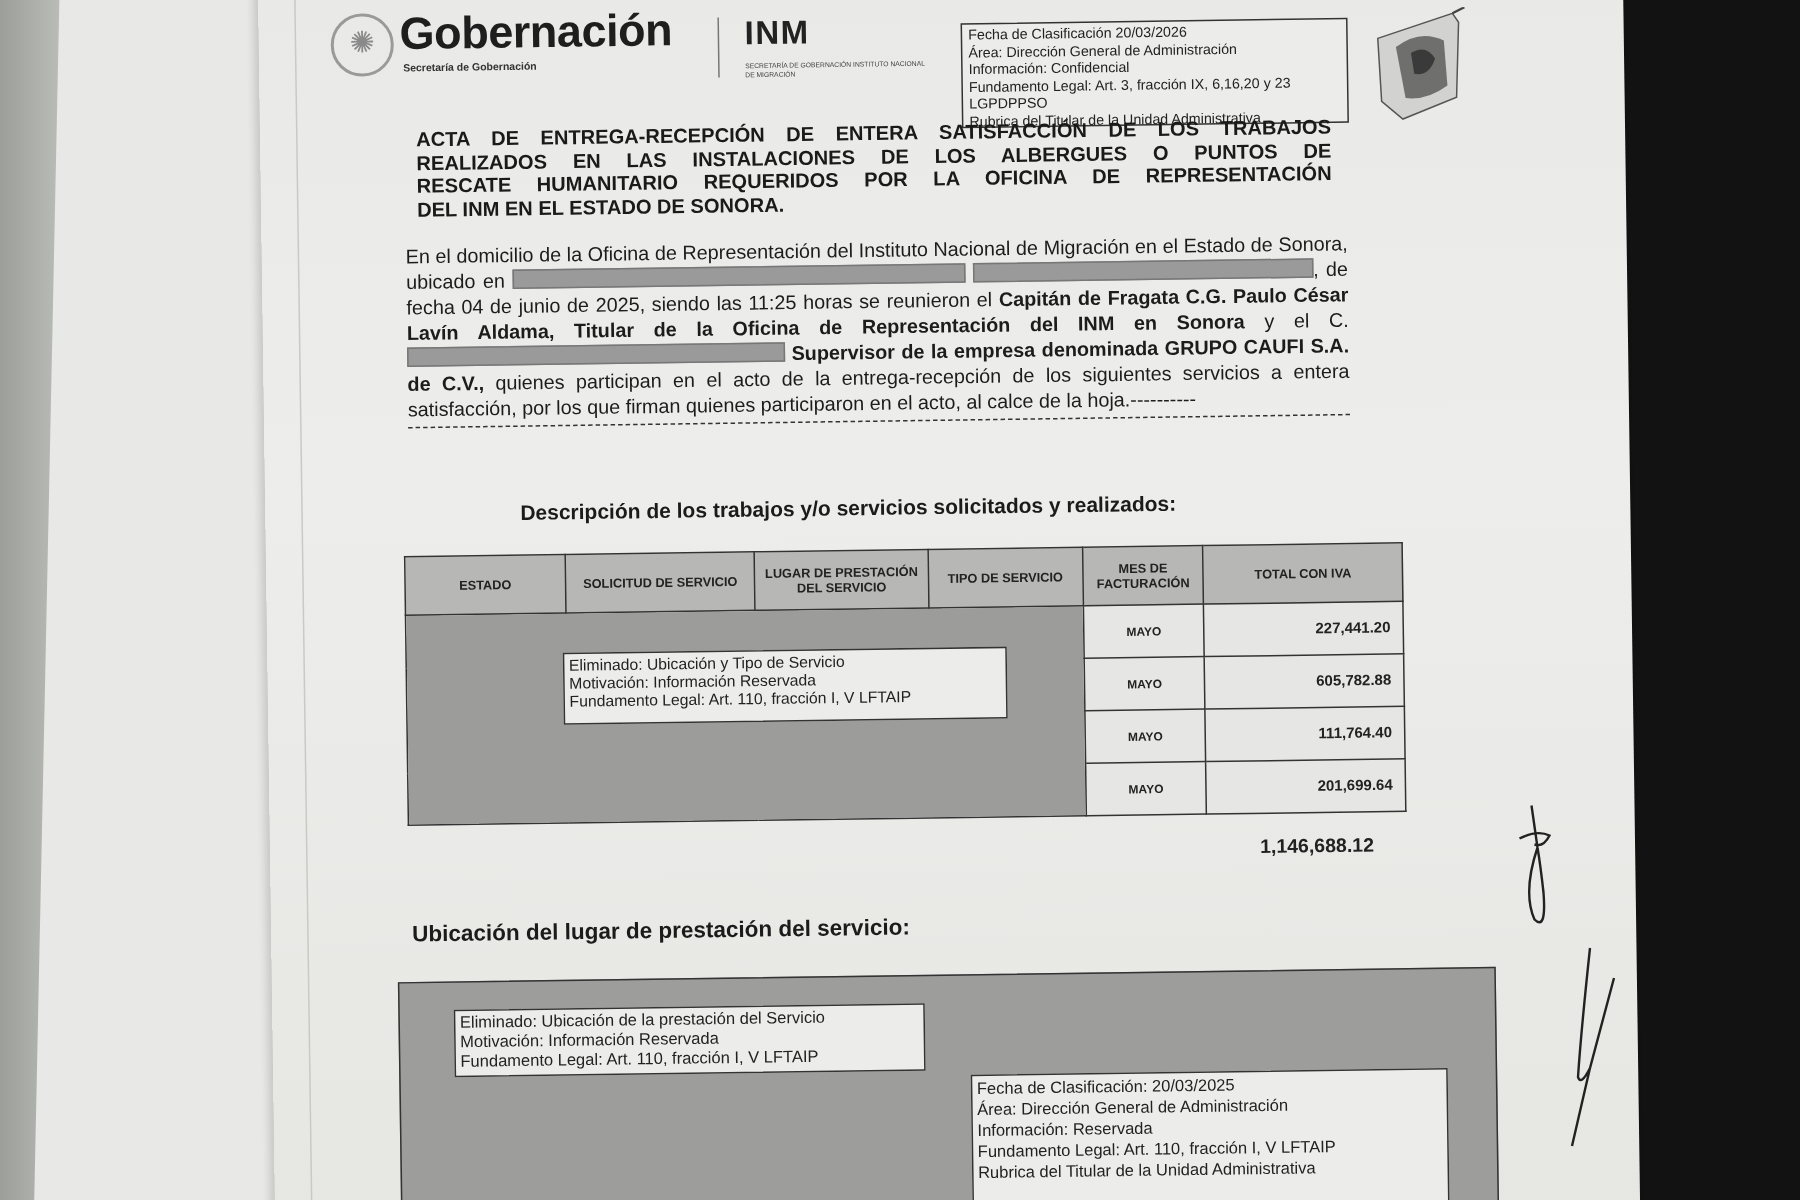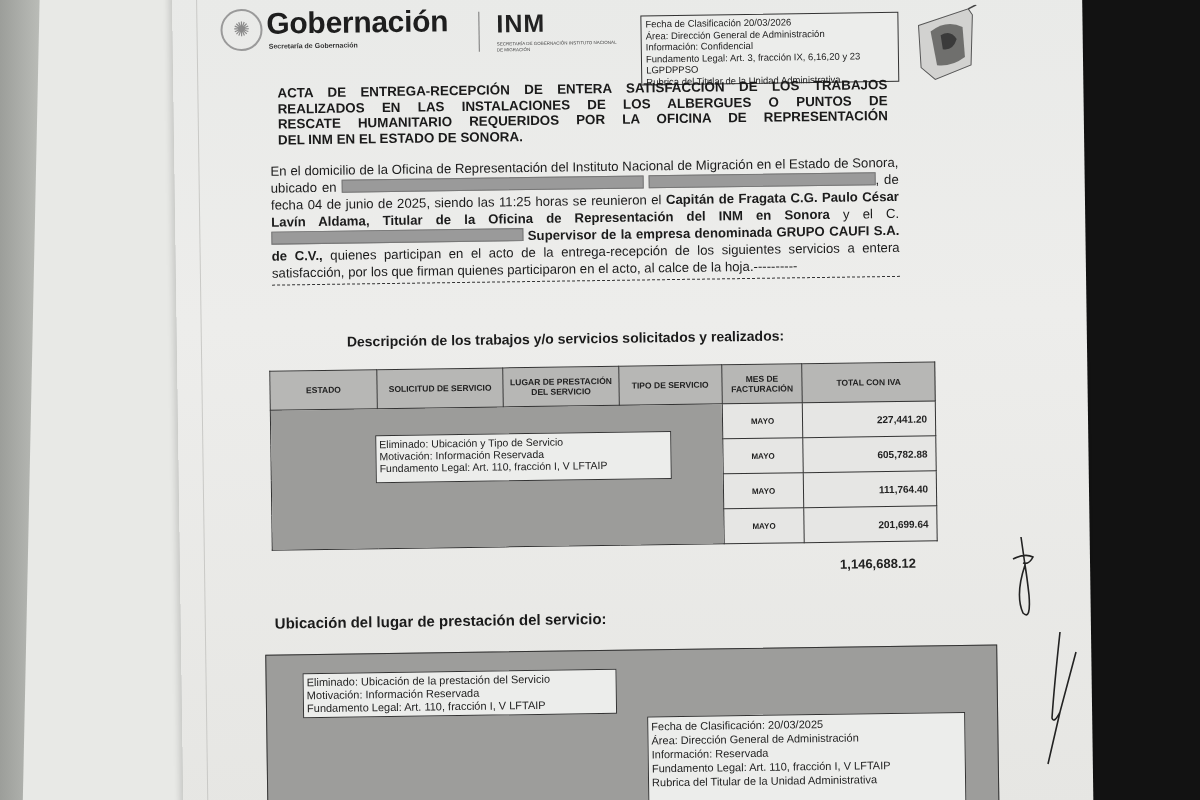--- a/index.html
+++ b/index.html
@@ -29,21 +29,21 @@
   .header { position:absolute; left:48px; top:14px; width:800px; height:70px; }
   .seal {
     position:absolute; left:0; top:2px; width:38px; height:38px; border-radius:50%;
     border:2px solid #9a9a9a; color:#8a8a8a; font-size:20px; line-height:36px; text-align:center;
   }
   .gob-title {
     position:absolute; left:46px; top:0; font-size:30px; font-weight:bold; color:#1e1e1e; letter-spacing:-0.3px;
   }
   .gob-sub { position:absolute; left:48px; top:36px; font-size:7px; font-weight:bold; color:#333; }
   .gob-divider { position:absolute; left:258px; top:8px; width:1px; height:40px; background:#777; }
-  .inm-logo { position:absolute; left:276px; top:6px; font-size:25px; font-weight:bold; color:#222; letter-spacing:1px; }
+  .inm-logo { position:absolute; left:276px; top:6px; font-size:22px; font-weight:bold; color:#222; letter-spacing:1px; }
   .inm-sub { position:absolute; left:276px; top:38px; font-size:4.5px; color:#444; line-height:6px; width:120px; }
 
   .class-box {
     position:absolute; left:420px; top:14px; width:258px; height:70px;
     border:1.5px solid #333; background:#ecedeb; padding:2px 4px; box-sizing:border-box;
     font-size:9.5px; line-height:11.5px; color:#222;
   }
   .flag {
     position:absolute; left:690px; top:8px; width:70px; height:80px;
   }

